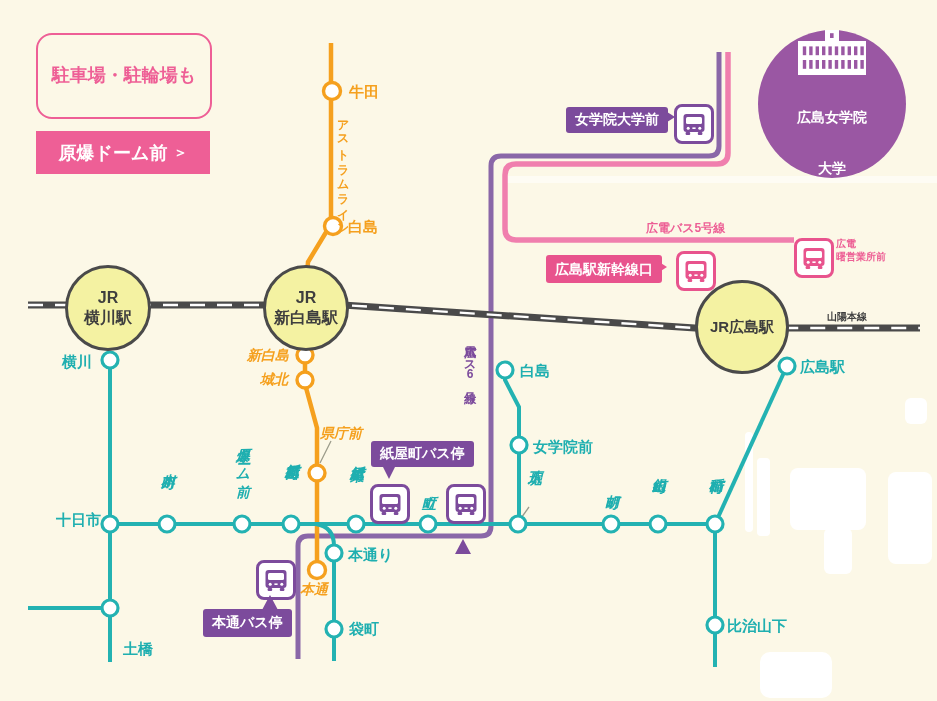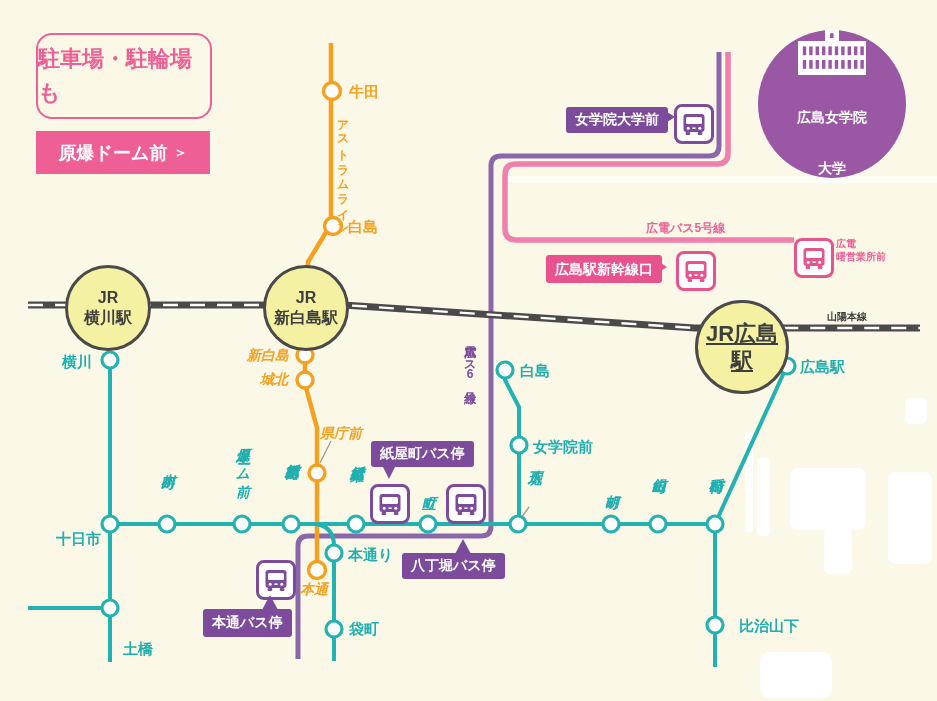--- a/index.html
+++ b/index.html
@@ -13,21 +13,21 @@
   .purple{color:#7C4B9C;}
   .dark{color:#3E3E3E;}
   .fs15{font-size:15px;}
   .fs14{font-size:14px;font-style:italic;}
   .fs13{font-size:10px;}
   .fs12{font-size:12px;}
   .white-blob{position:absolute;background:#fff;}
   
   .parking-box{position:absolute;left:36px;top:33px;width:172px;height:82px;border:2.5px solid #EE5F96;
     border-radius:16px;display:flex;flex-direction:column;align-items:center;justify-content:center;
-    color:#EE5F96;font-weight:bold;font-size:22px;line-height:1.55;background:transparent;}
+    color:#EE5F96;font-weight:bold;font-size:18px;line-height:1.55;background:transparent;}
   .map-btn{position:absolute;left:36px;top:131px;width:174px;height:43px;background:#EE5F96;color:#fff;
     font-weight:bold;font-size:18px;display:flex;align-items:center;justify-content:center;gap:6px;cursor:pointer;}
   .map-btn .chev{font-size:14px;}
   
   .jr-station{position:absolute;border-radius:50%;background:#F4F2A2;border:3.5px solid #4A4A4A;
     display:flex;flex-direction:column;align-items:center;justify-content:center;
     color:#3E3E3E;font-weight:bold;text-align:center;line-height:1.25;z-index:5;}
   
   .univ{position:absolute;left:758px;top:30px;width:148px;height:148px;border-radius:50%;background:#9A57A3;
     display:flex;flex-direction:column;align-items:center;justify-content:space-between;color:#fff;font-weight:bold;
@@ -159,40 +159,40 @@
   </div>
 
   <div class="jr-station" style="left:65px;top:265px;width:80px;height:80px;font-size:16px;">
     <span>JR</span>
     <span>横川駅</span>
   </div>
   <div class="jr-station" style="left:263px;top:265px;width:80px;height:80px;font-size:16px;">
     <span>JR</span>
     <span>新白島駅</span>
   </div>
-  <div class="jr-station" style="left:695px;top:300px;width:88px;height:88px;font-size:22px;text-decoration:underline;">
+  <div class="jr-station" style="left:695px;top:280px;width:88px;height:88px;font-size:15px;">
     <span>JR広島駅</span>
   </div>
   <div class="lbl dark fs13 z3" style="left:827px;top:311px;">山陽本線</div>
 
   <div class="lbl orange fs15 z3" style="left:349px;top:84px;">牛田</div>
   <div class="lbl orange fs12 v z3" style="left:336px;top:112px;">アストラムライン</div>
   <div class="lbl orange fs15 z3" style="left:348px;top:219px;">白島</div>
   <div class="lbl orange fs14 z3" style="left:247px;top:348px;">新白島</div>
   <div class="lbl orange fs14 z3" style="left:260px;top:372px;">城北</div>
   <div class="lbl orange fs14 z3" style="left:320px;top:426px;">県庁前</div>
   <div class="lbl orange fs14 z3" style="left:300px;top:582px;">本通</div>
 
   <div class="lbl teal fs15 z3" style="left:62px;top:354px;">横川</div>
-  <div class="lbl teal fs15 z3" style="left:56px;top:531px;text-align:right;">十日市</div>
+  <div class="lbl teal fs15 z3" style="left:56px;top:512px;text-align:right;">十日市</div>
   <div class="lbl teal fs15 z3" style="left:123px;top:601px;margin-top:40px;">土橋</div>
   <div class="lbl teal fs15 z3" style="left:520px;top:363px;">白島</div>
   <div class="lbl teal fs15 z3" style="left:533px;top:439px;">女学院前</div>
   <div class="lbl teal fs15 z3" style="left:800px;top:359px;">広島駅</div>
-  <div class="lbl teal fs15 z3" style="left:727px;top:618px;margin-left:12px;">比治山下</div>
+  <div class="lbl teal fs15 z3" style="left:727px;top:618px;">比治山下</div>
   <div class="lbl teal fs15 z3" style="left:348px;top:547px;">本通り</div>
   <div class="lbl teal fs15 z3" style="left:349px;top:621px;">袋町</div>
 
   <div class="lbl teal fs14 v z3" style="left:160px;top:463px;">本川町</div>
   <div class="lbl teal fs14 v z3" style="left:235px;top:437px;">原爆ドーム前</div>
   <div class="lbl teal fs14 v z3" style="left:284px;top:453px;">紙屋町西</div>
   <div class="lbl teal fs14 v z3" style="left:349px;top:455px;">紙屋町東</div>
   <div class="lbl teal fs14 v z3" style="left:421px;top:484px;">立町</div>
   <div class="lbl teal fs14 v z3" style="left:527px;top:459px;">八丁堀</div>
   <div class="lbl teal fs14 v z3" style="left:604px;top:484px;">胡町</div>
@@ -208,21 +208,20 @@
 
   <div class="badge purple-bg" style="left:566px;top:107px;">女学院大学前</div>
   <div class="arrow-right" style="left:664px;top:110px;border-left:11px solid #7C4B9C;"></div>
 
   <div class="badge pink-bg" style="left:546px;top:255px;padding:5px 9px;">広島駅新幹線口</div>
   <div class="arrow-right" style="left:656px;top:260px;border-left:11px solid #E8538D;"></div>
 
   <div class="badge purple-bg" style="left:371px;top:441px;">紙屋町バス停</div>
   <div class="arrow-down" style="left:381px;top:463px;"></div>
 
-  <div class="badge purple-bg" style="left:402px;top:553px;">八丁堀バス停</div>
   <div class="arrow-up" style="left:455px;top:539px;"></div>
 
   <div class="badge purple-bg" style="left:203px;top:609px;padding:5px 9px;">本通バス停</div>
   <div class="arrow-up" style="left:262px;top:595px;"></div>
 
   <div class="bus-icon purple-ic" style="left:674px;top:104px;">
     <svg width="24" height="24" viewBox="0 0 24 24">
         <rect x="1.5" y="2" width="21" height="18" rx="3" fill="currentColor"></rect>
         <rect x="4" y="5" width="16" height="7" rx="1.5" fill="#fff"></rect>
         <circle cx="6.2" cy="16.2" r="1.5" fill="#fff"></circle>

